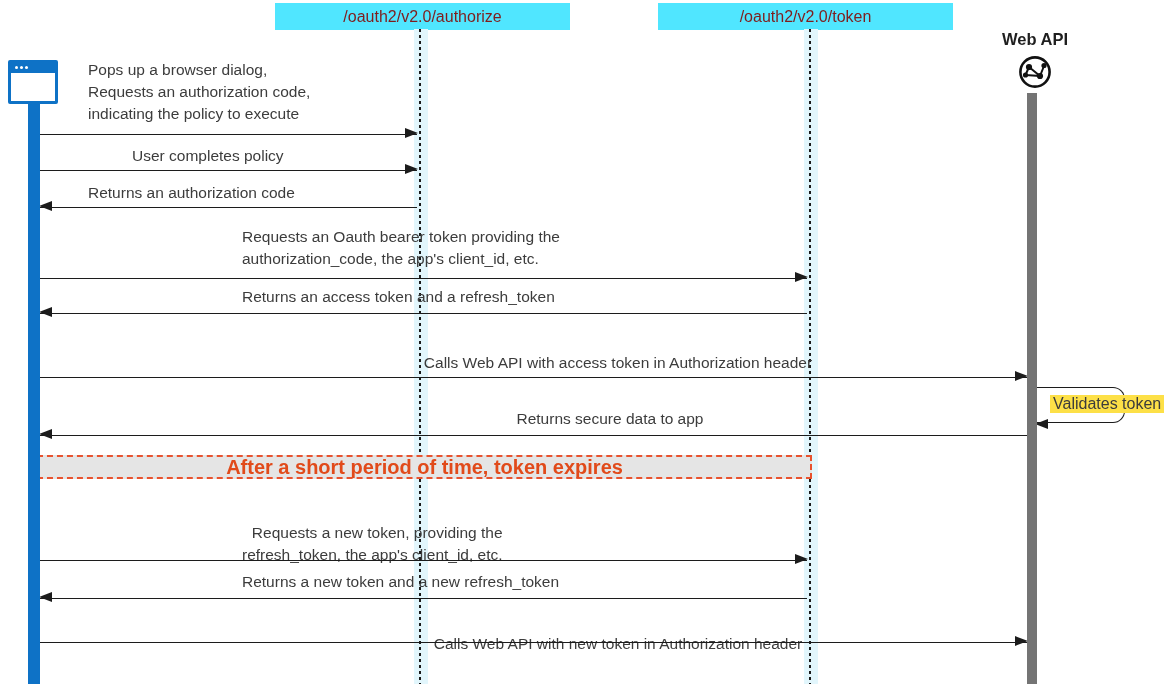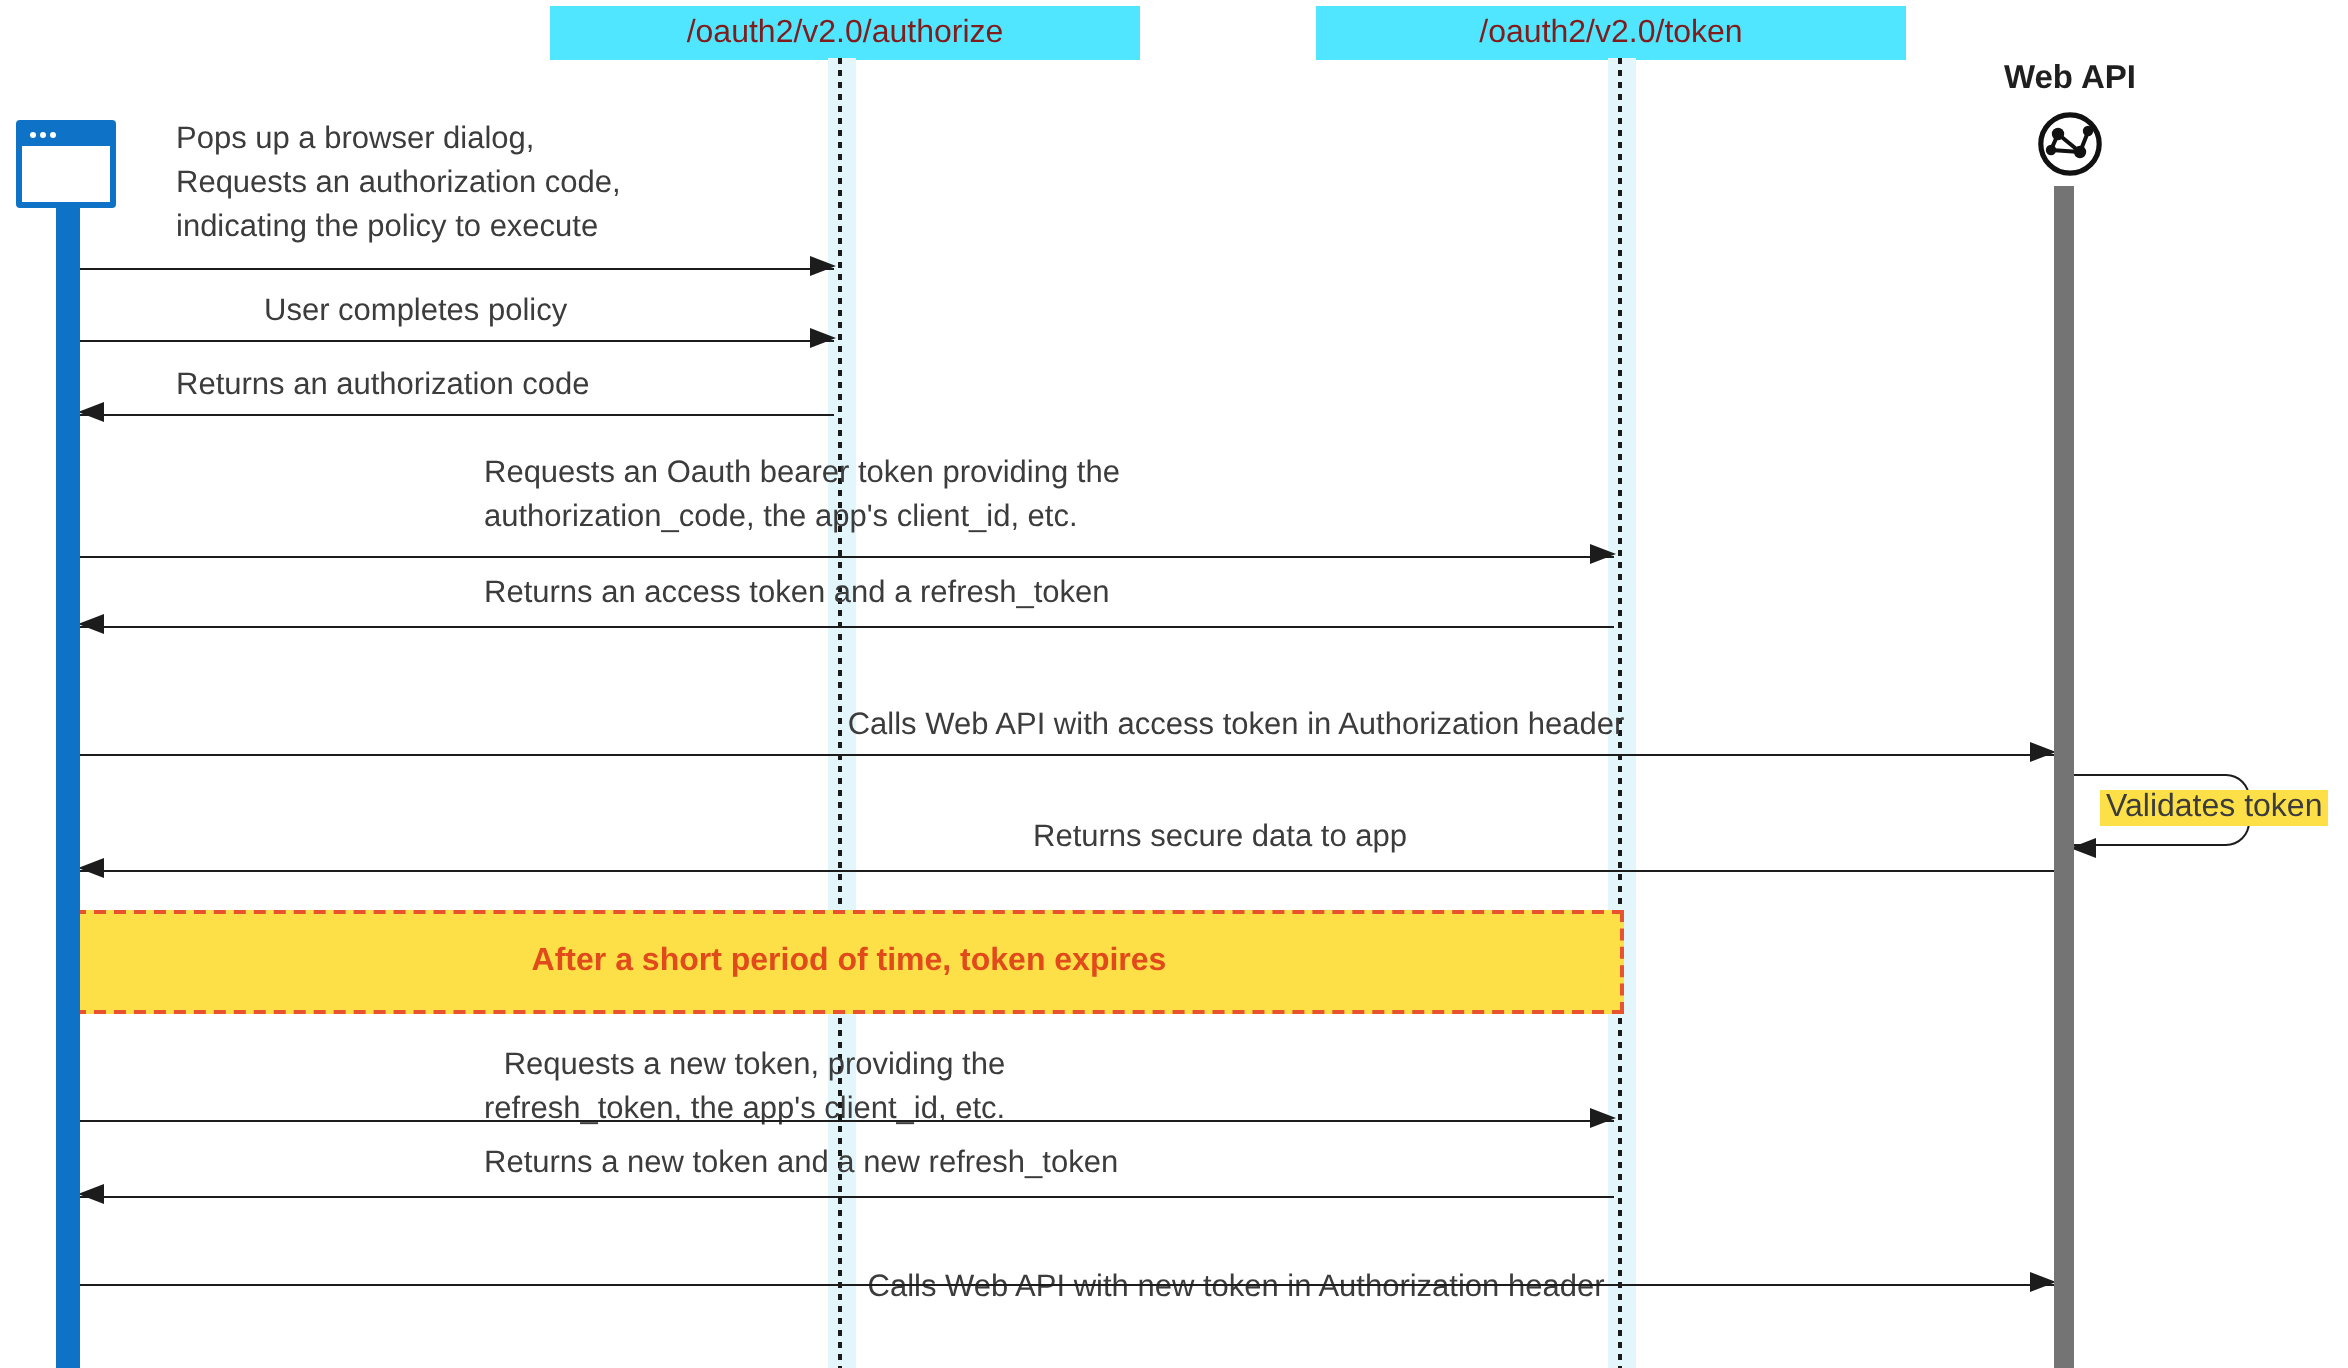--- a/index.html
+++ b/index.html
@@ -96,23 +96,23 @@
     border-right:13px solid #1c1c1c;
     border-top:5.5px solid transparent; border-bottom:5.5px solid transparent;
   }
   .self-loop-label {
     position:absolute; left:1050px; top:395px; font-size:16px; color:#3c3c3c;
     background:#fde047; padding:0 3px; z-index:6; white-space:nowrap;
   }
 
   
   .note {
-    position:absolute; left:37px; top:455px; width:775px; height:52px;
-    background:#fde047; border:2px dashed #E8522E; color:#E14A1A;
-    font-weight:bold; font-size:16px; z-index:3;
+    position:absolute; left:37px; top:455px; width:775px; height:24px;
+    background:#e5e5e5; border:2px dashed #E8522E; color:#E14A1A;
+    font-weight:bold; font-size:20px; z-index:3;
     display:flex; align-items:center; justify-content:center;
   }
 </style>
 </head>
 <body>
 
 <div class="canvas">
 
   <div class="actor-label native-label">Native
 App</div>

